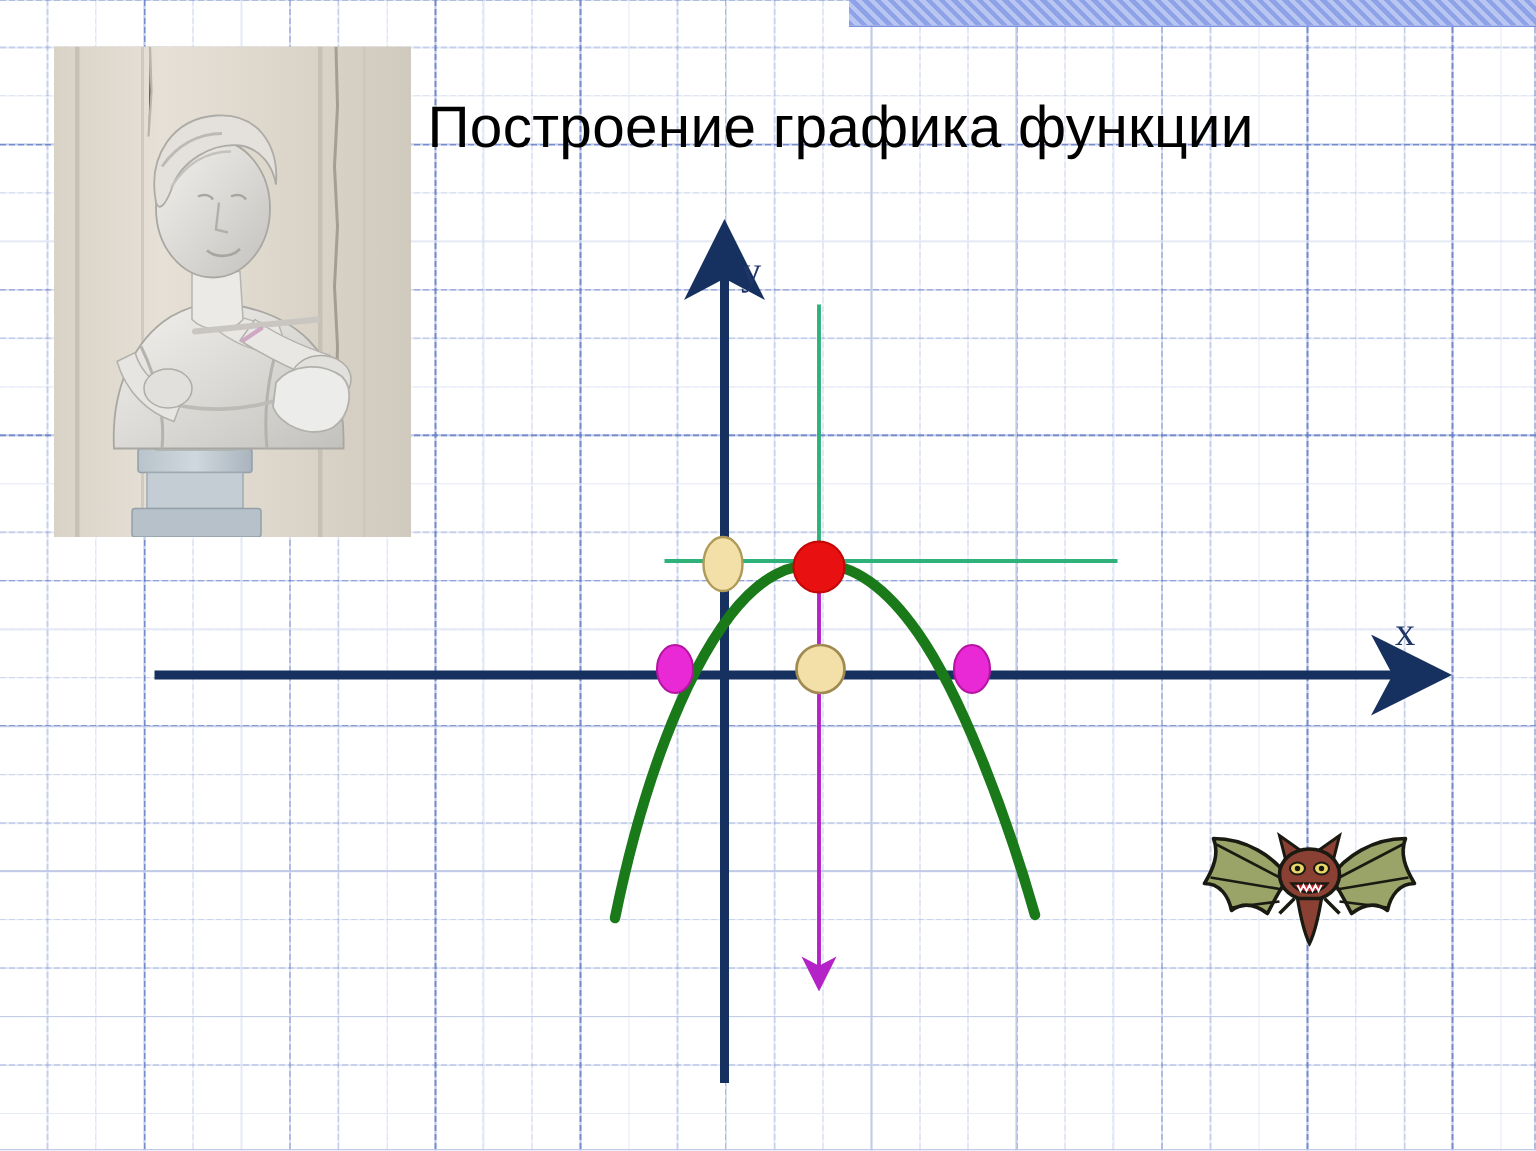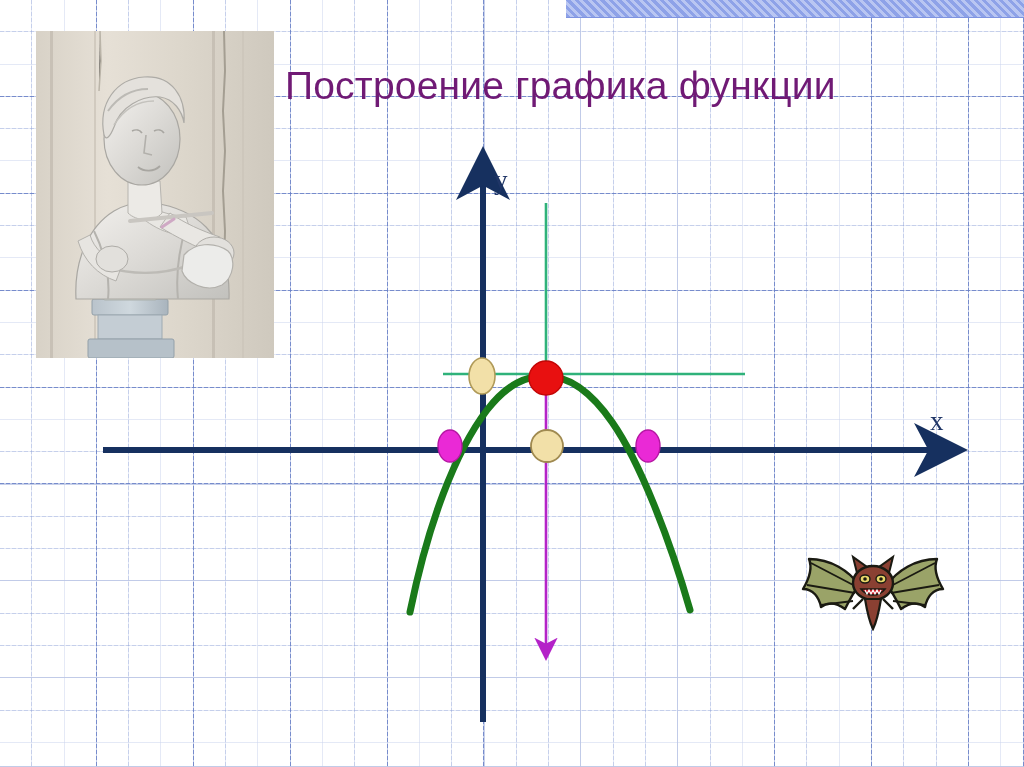--- a/index.html
+++ b/index.html
@@ -76,21 +76,21 @@
 
   
   .title {
     position: absolute;
     left: 285px;
     top: 64px;
     width: 660px;
     font-family: "Liberation Sans", sans-serif;
     font-size: 39px;
     font-weight: 400;
-    color: #701a75;
+    color: #000000;
     letter-spacing: 0.2px;
     white-space: nowrap;
   }
 
   
   .statue {
     position: absolute;
     left: 36px;
     top: 31px;
     width: 238px;

